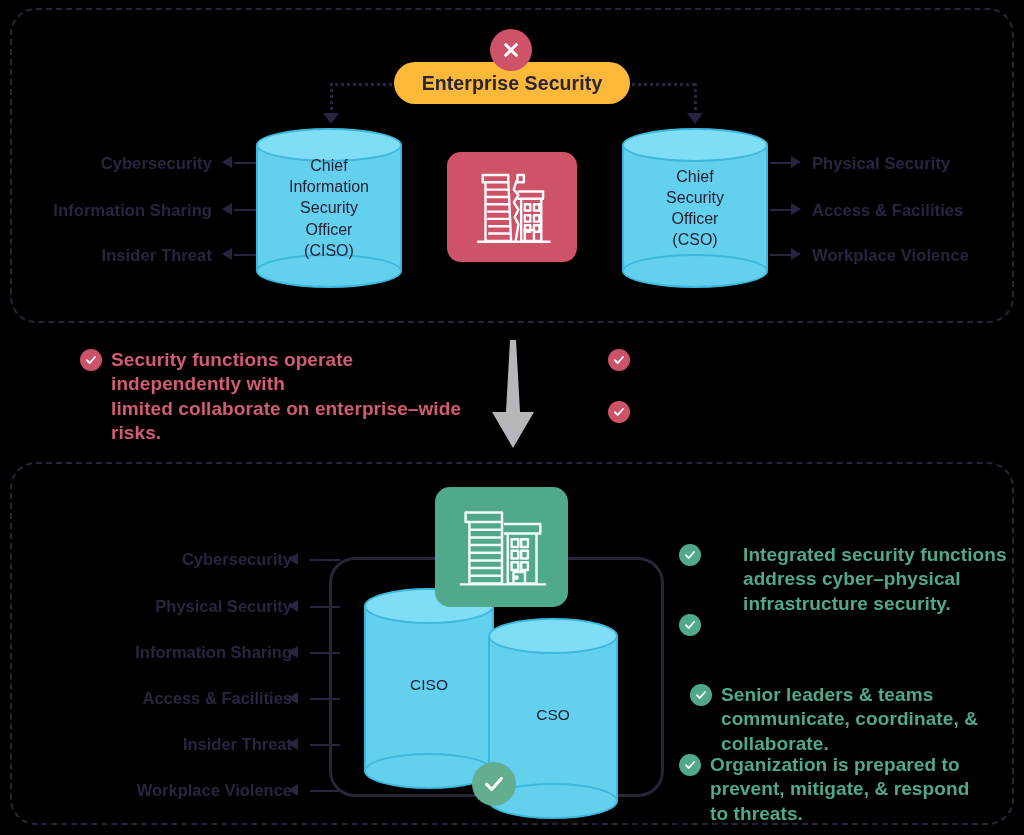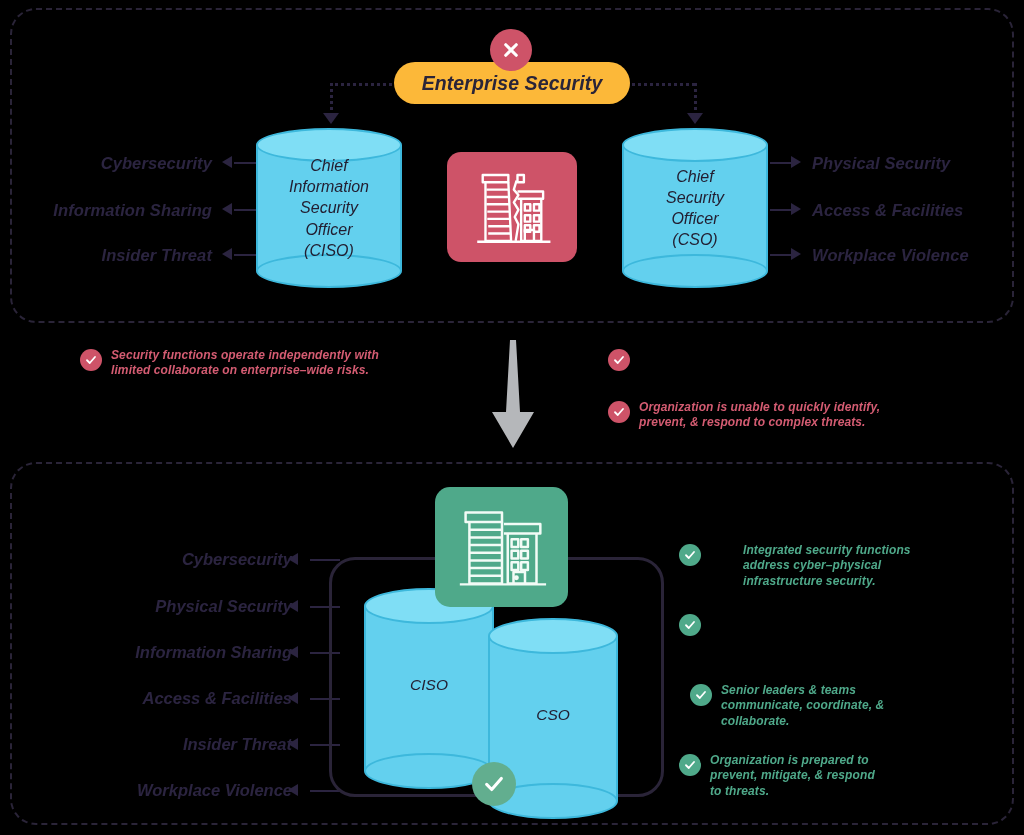--- a/index.html
+++ b/index.html
@@ -6,21 +6,20 @@
   html, body {
     width: 1024px; height: 835px;
     background: #000000;
     font-family: "Liberation Sans", sans-serif;
     overflow: hidden;
   }
   #stage {
     position: relative;
     width: 1006px; height: 835px;
     background: #000000;
-    font-style: italic;
   }
 
   
   .panel {
     position: absolute;
     border: 2.5px dashed #2a2438;
     border-radius: 26px;
     background: transparent;
   }
   #panel-top    { left: 10px;  top: 8px;   width: 1004px; height: 315px; }
@@ -153,21 +152,21 @@
   }
   .bullet .dot {
     flex: 0 0 auto;
     width: 22px; height: 22px;
     border-radius: 50%;
     display: flex; align-items: center; justify-content: center;
     margin-top: 1px;
   }
   .bullet .dot svg { width: 12px; height: 12px; }
   .bullet .txt {
-    font-size: 12px;
+    font-size: 19px;
     font-weight: 700;
     line-height: 1.28;
     letter-spacing: .1px;
     white-space: pre-line;
   }
   .problem .dot { background: #CE5368; }
   .problem .txt { color: #D45C72; }
   .benefit .dot { background: #4FA98A; }
   .benefit .txt { color: #4FA98A; }
 
@@ -354,22 +353,20 @@
           <path d="M4 12.5 L9.5 18 L20 6" stroke="#fff" stroke-width="3.6" fill="none" stroke-linecap="round" stroke-linejoin="round"></path>
         </svg>
     </span>
   </div>
   <div class="bullet problem" style="left:608px; top:400px; width:400px;">
     <span class="dot">
       <svg viewBox="0 0 24 24" aria-hidden="true">
           <path d="M4 12.5 L9.5 18 L20 6" stroke="#fff" stroke-width="3.6" fill="none" stroke-linecap="round" stroke-linejoin="round"></path>
         </svg>
     </span>
-    <span class="txt">Organization is unable to quickly identify,
-prevent, &amp; respond to complex threats.</span>
   </div>
 
   <div id="grey-arrow">
     <svg viewBox="0 0 58 110" aria-hidden="true">
       <path d="M26 0 L32 0 L36 72 L50 72 L29 108 L8 72 L22 72 Z" fill="#B5B7BA"></path>
     </svg>
   </div>
 
   <div id="panel-bottom" class="panel"></div>
 

